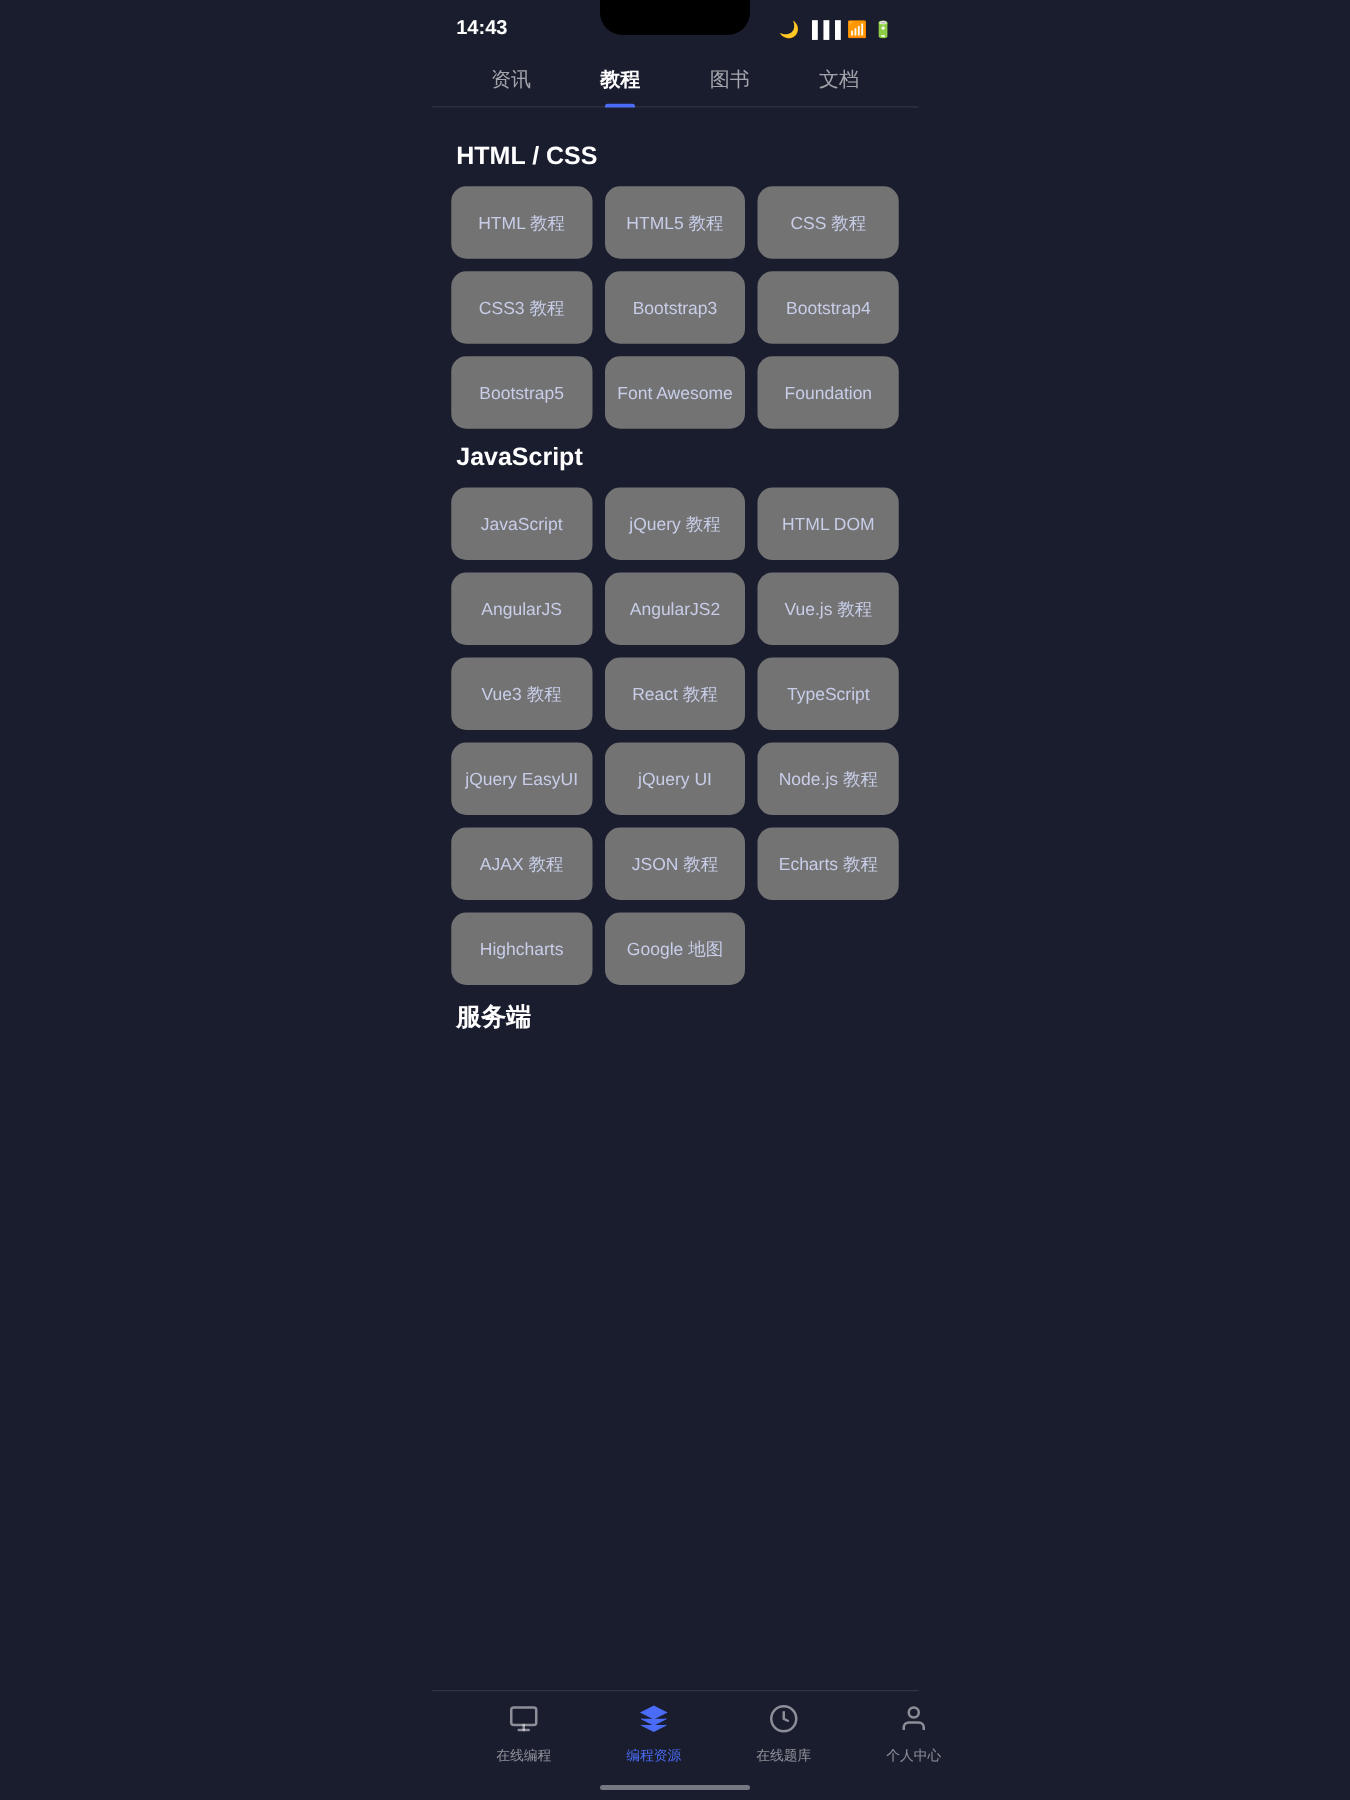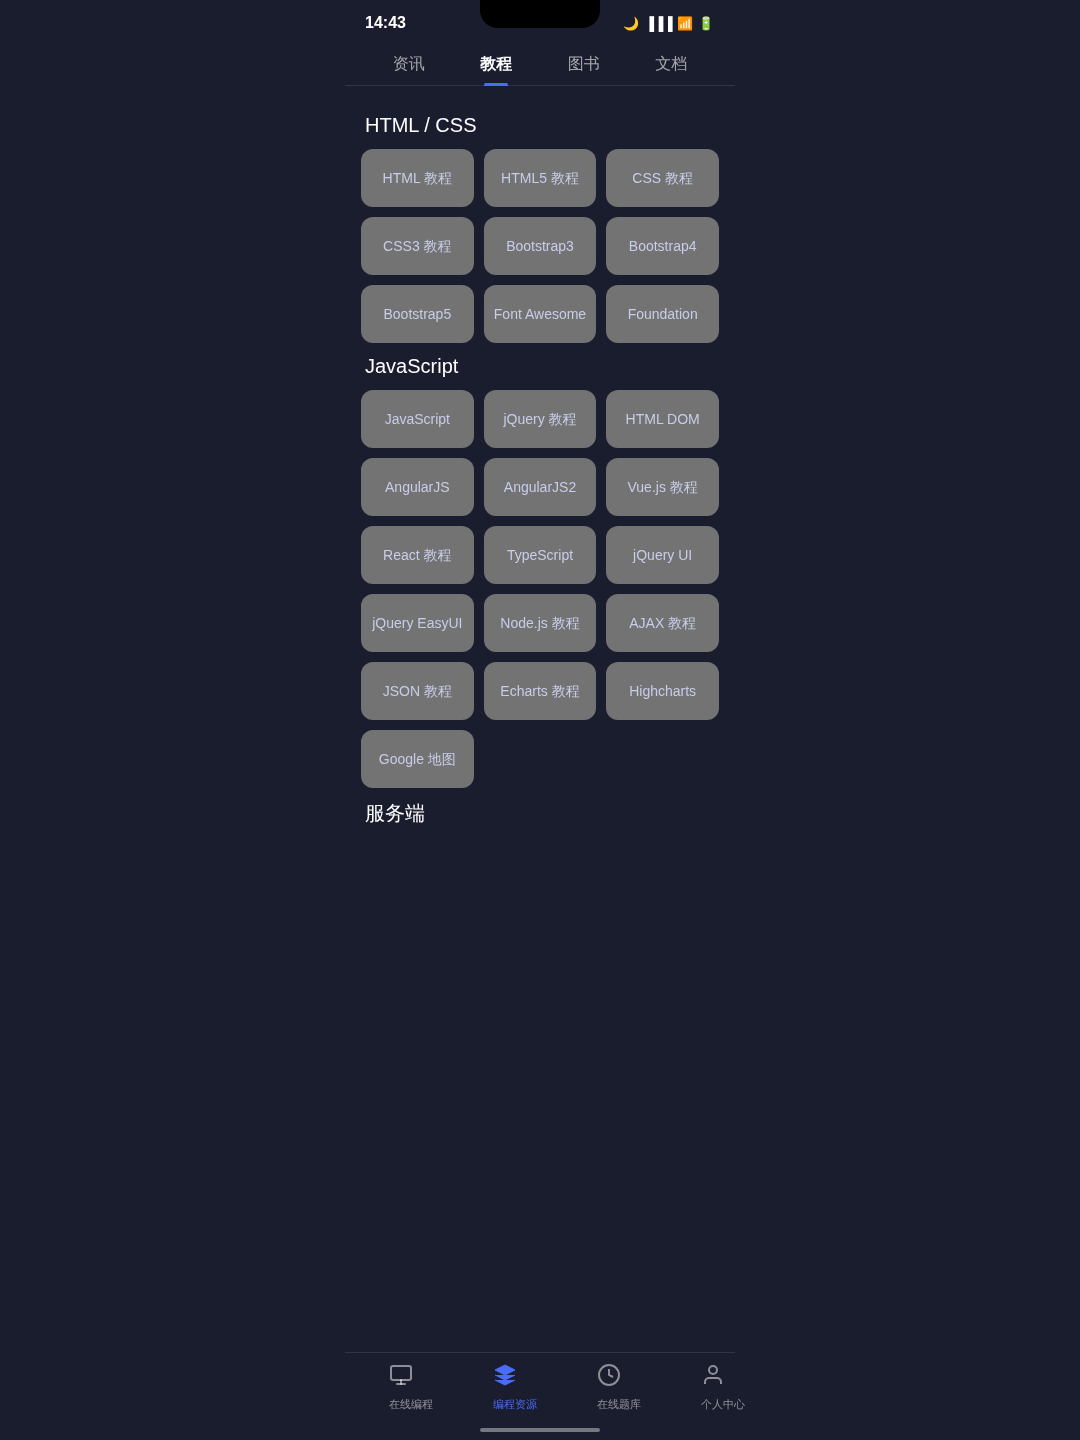--- a/index.html
+++ b/index.html
@@ -73,21 +73,21 @@
 
     
     .content {
       padding: 0 16px;
       padding-bottom: 80px;
       overflow-y: auto;
     }
 
     .section-title {
       font-size: 20px;
-      font-weight: 400;
+      font-weight: 700;
       color: #fff;
       margin: 12px 0 12px 4px;
     }
 
     .grid {
       display: grid;
       grid-template-columns: repeat(3, 1fr);
       gap: 10px;
       margin-bottom: 8px;
     }
@@ -119,21 +119,21 @@
       border-top: 1px solid rgba(255,255,255,0.1);
       display: flex;
       justify-content: space-around;
       align-items: center;
       padding: 10px 0 28px;
     }
 
     .nav-item {
       display: flex;
       flex-direction: column;
-      align-items: flex-start;
+      align-items: center;
       gap: 4px;
       cursor: pointer;
       min-width: 60px;
       margin-left: 44px;
     }
 
     .nav-icon {
       font-size: 22px;
       color: rgba(255,255,255,0.5);
     }
@@ -201,24 +201,25 @@
   </div>
 
   <div class="section-title">JavaScript</div>
   <div class="grid">
     <button class="grid-btn">JavaScript</button>
     <button class="grid-btn">jQuery 教程</button>
     <button class="grid-btn">HTML DOM</button>
     <button class="grid-btn">AngularJS</button>
     <button class="grid-btn">AngularJS2</button>
     <button class="grid-btn">Vue.js 教程</button>
+    <button class="grid-btn">Vue3 教程</button>
     <button class="grid-btn">React 教程</button>
     <button class="grid-btn">TypeScript</button>
+    <button class="grid-btn">jQuery EasyUI</button>
     <button class="grid-btn">jQuery UI</button>
-    <button class="grid-btn">jQuery EasyUI</button>
     <button class="grid-btn">Node.js 教程</button>
     <button class="grid-btn">AJAX 教程</button>
     <button class="grid-btn">JSON 教程</button>
     <button class="grid-btn">Echarts 教程</button>
     <button class="grid-btn">Highcharts</button>
     <button class="grid-btn">Google 地图</button>
   </div>
 
   <div class="section-title">服务端</div>
 

